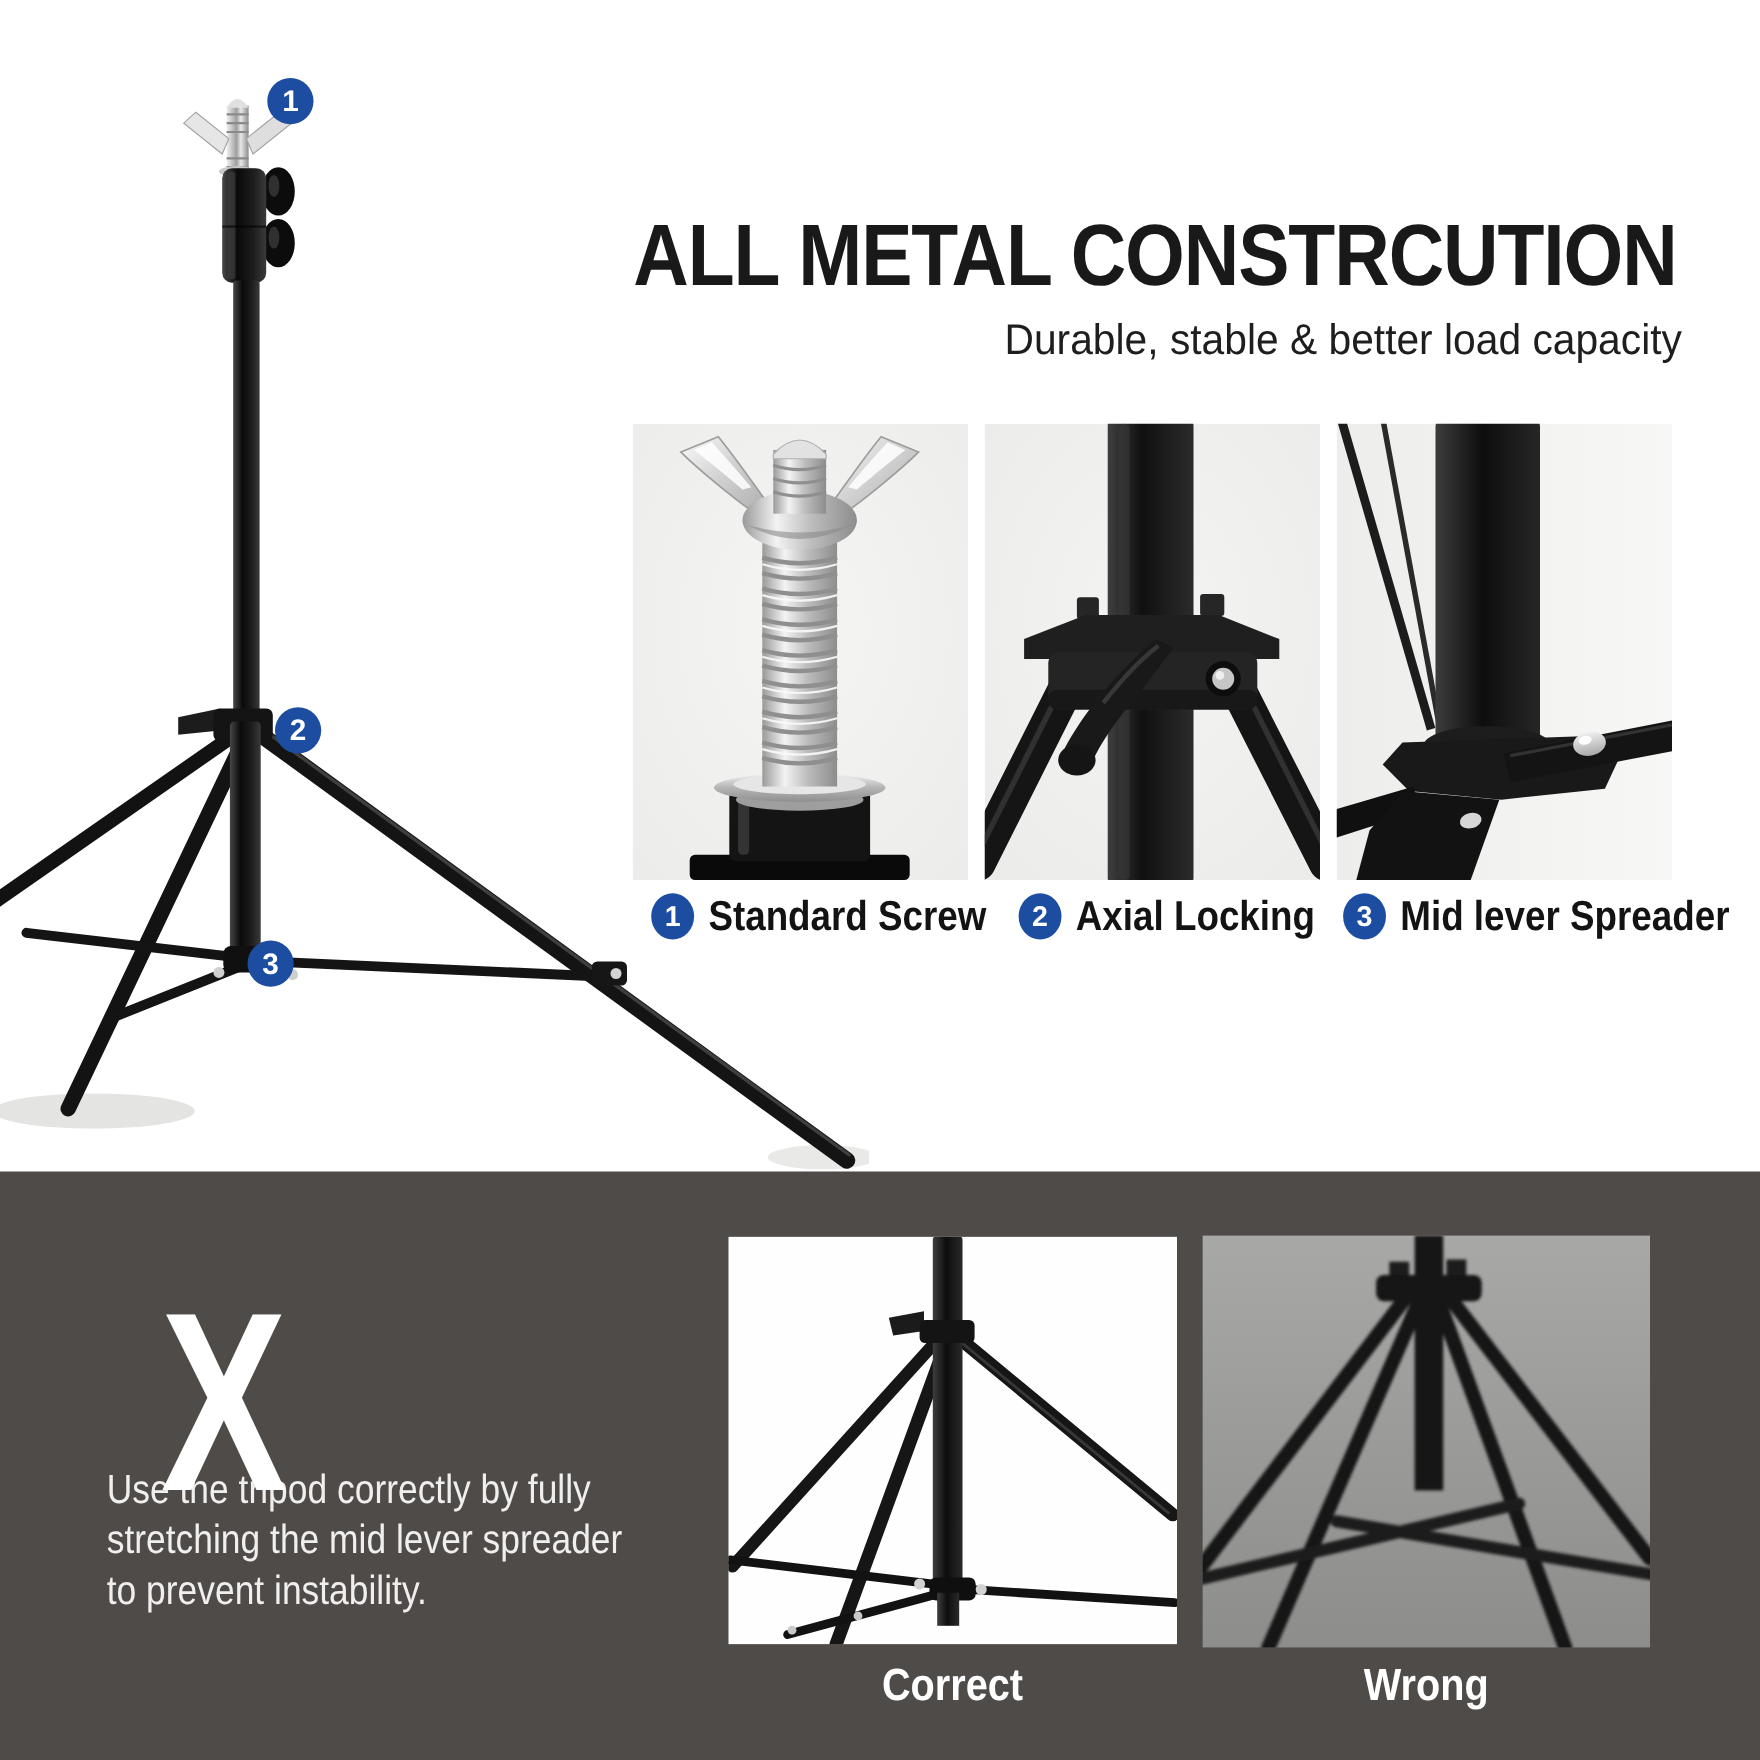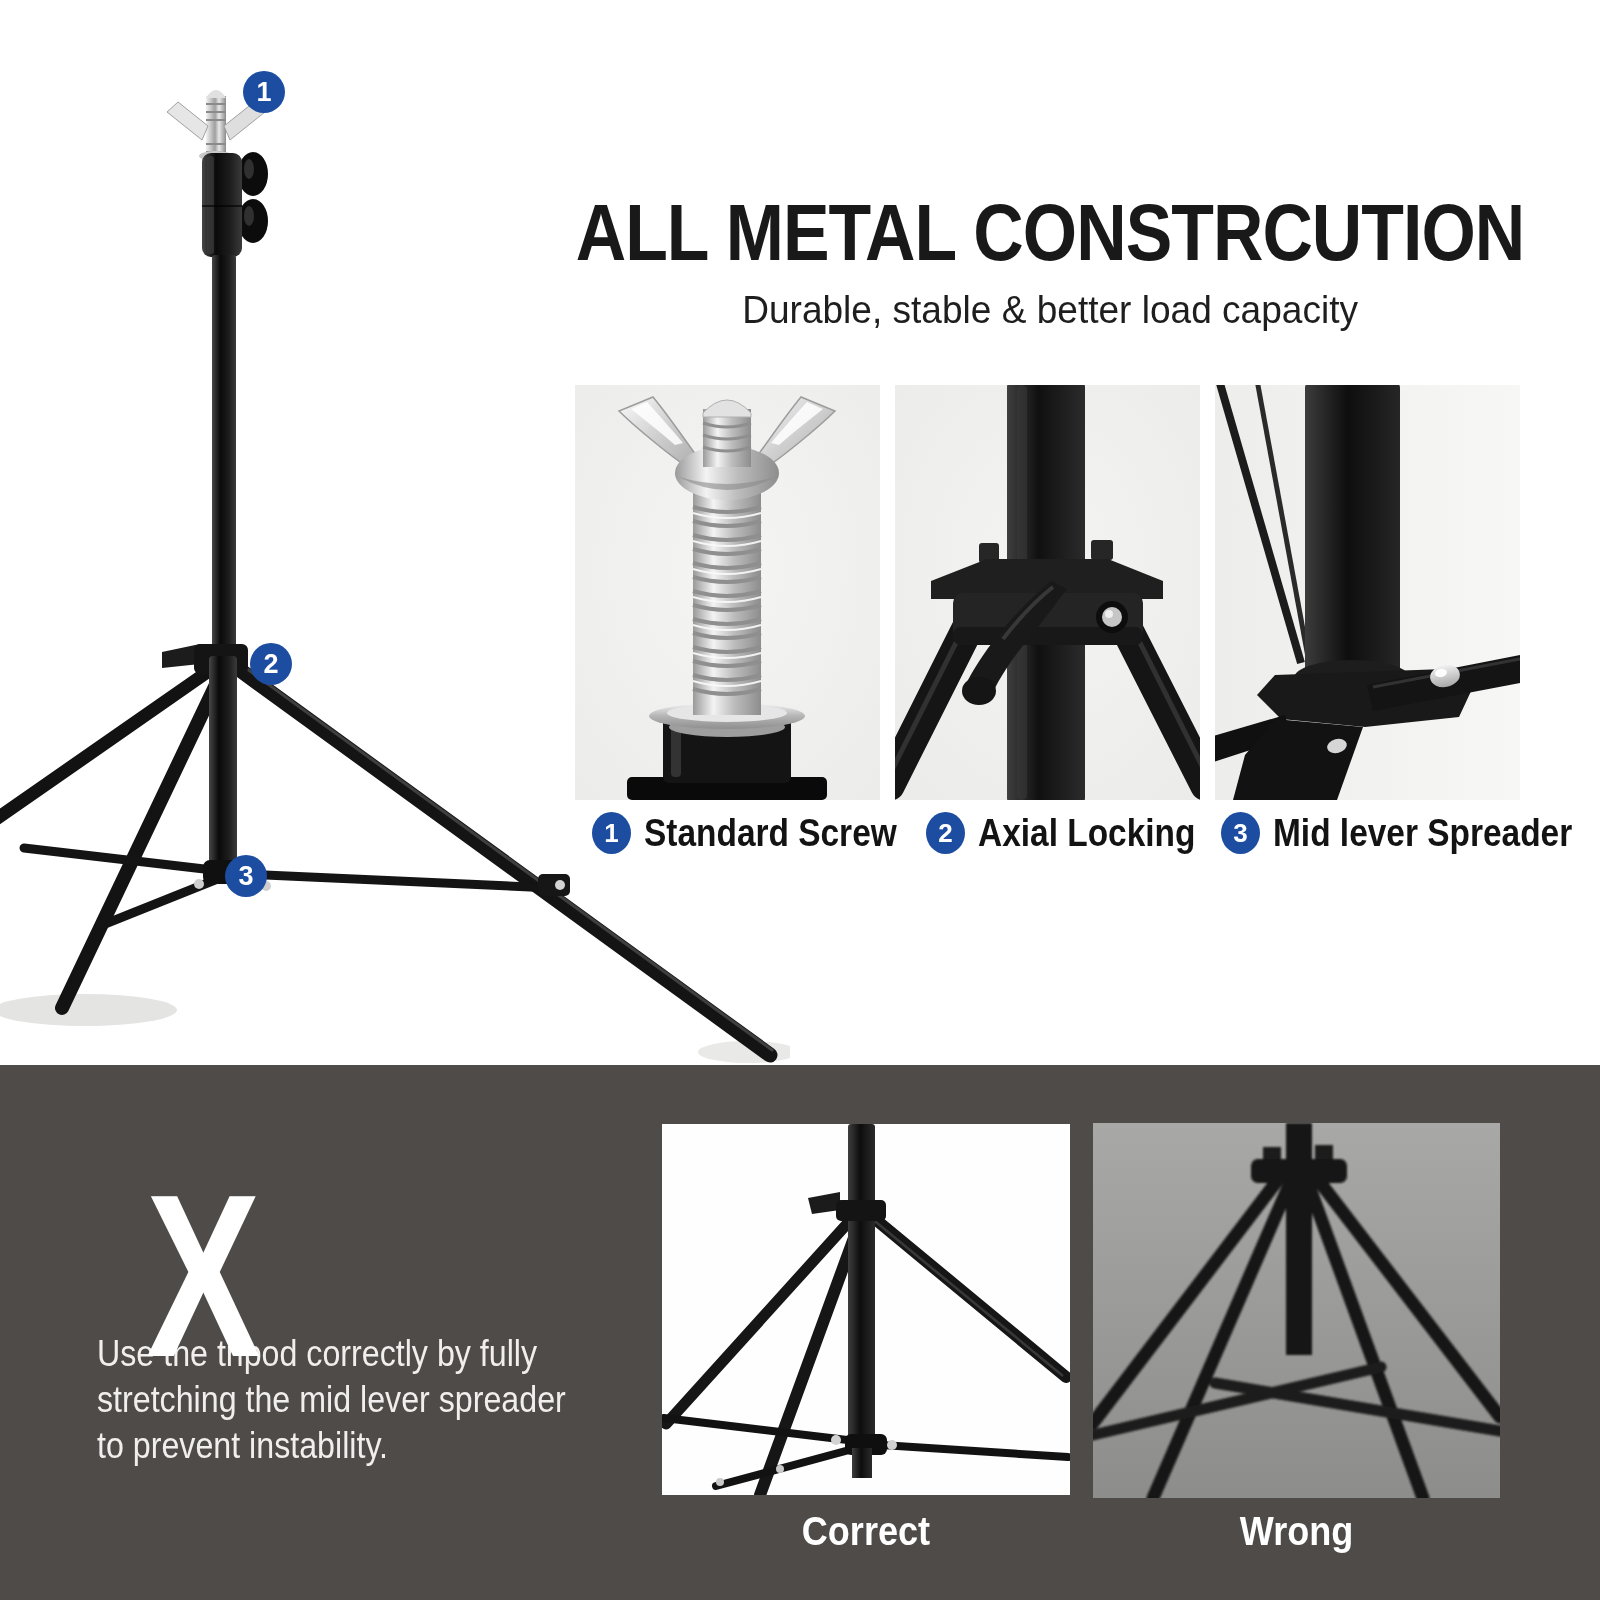--- a/index.html
+++ b/index.html
@@ -7,21 +7,21 @@
           font-family:"Liberation Sans","DejaVu Sans",sans-serif;}
   .abs{position:absolute;}
   
   .callout{position:absolute;width:42px;height:42px;border-radius:50%;background:#1c4da0;
            color:#fff;display:flex;align-items:center;justify-content:center;
            font-size:27px;font-weight:bold;}
   
   .features-title{position:absolute;left:555px;top:192px;width:990px;display:flex;justify-content:center;}
   .features-title span{display:inline-block;white-space:nowrap;font-size:72px;font-weight:800;
            color:#191919;letter-spacing:-1px;transform:scale(0.97,1.1);}
-  .features-subtitle{position:absolute;left:555px;top:288px;width:990px;display:flex;justify-content:center;}
+  .features-subtitle{position:absolute;left:555px;top:288px;width:990px;display:flex;justify-content:flex-end;}
   .features-subtitle span{display:inline-block;white-space:nowrap;font-size:39px;font-weight:400;
            color:#1e1e1e;transform:scale(0.95,1);}
   .thumb{position:absolute;top:385px;width:305px;height:415px;margin:0;overflow:hidden;}
   .thumb svg{display:block;width:100%;height:100%;}
   .caption{position:absolute;top:811px;height:44px;display:flex;align-items:center;gap:13px;}
   .cap-num{width:39px;height:42px;border-radius:50%;background:#1c4da0;color:#fff;flex:0 0 auto;
            display:flex;align-items:center;justify-content:center;font-size:26px;font-weight:bold;}
   .cap-label{display:inline-block;white-space:nowrap;font-size:38px;font-weight:600;color:#131313;
            transform:scaleX(0.88);transform-origin:left center;}
   

